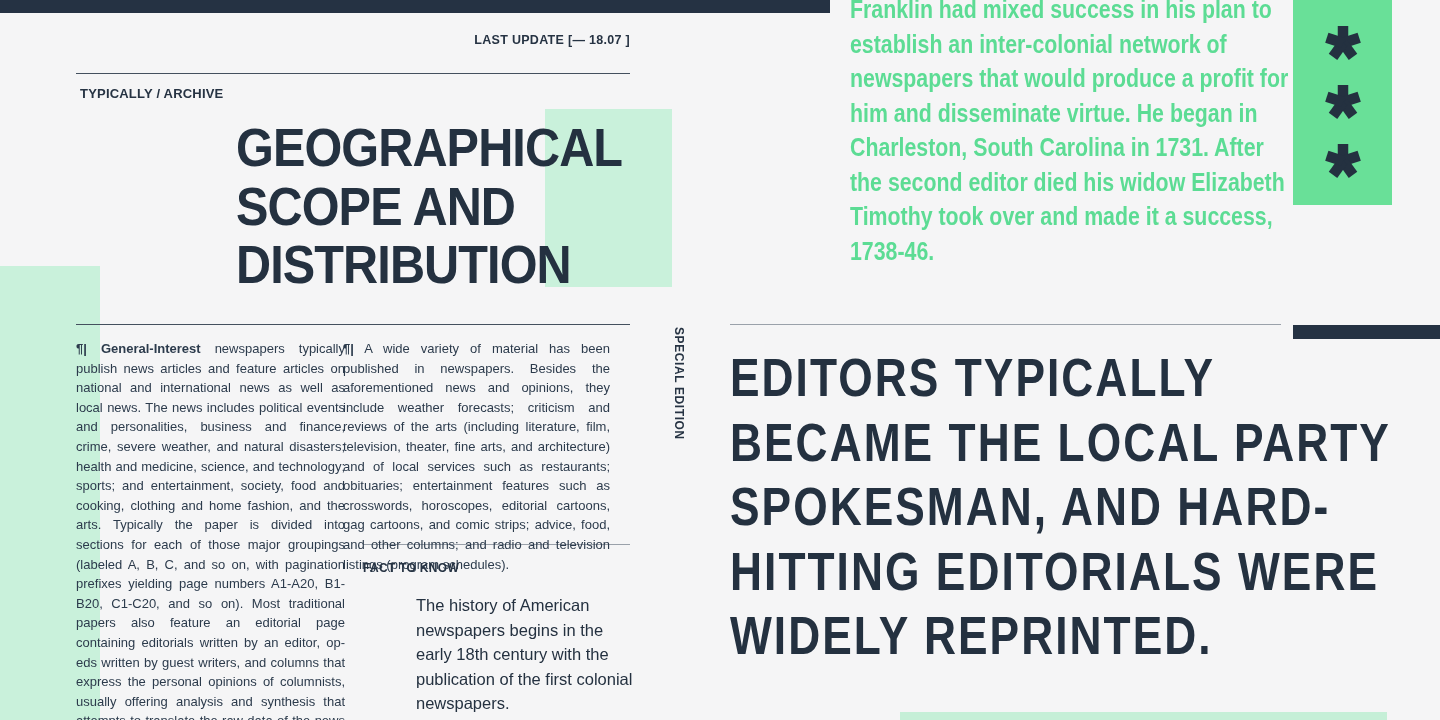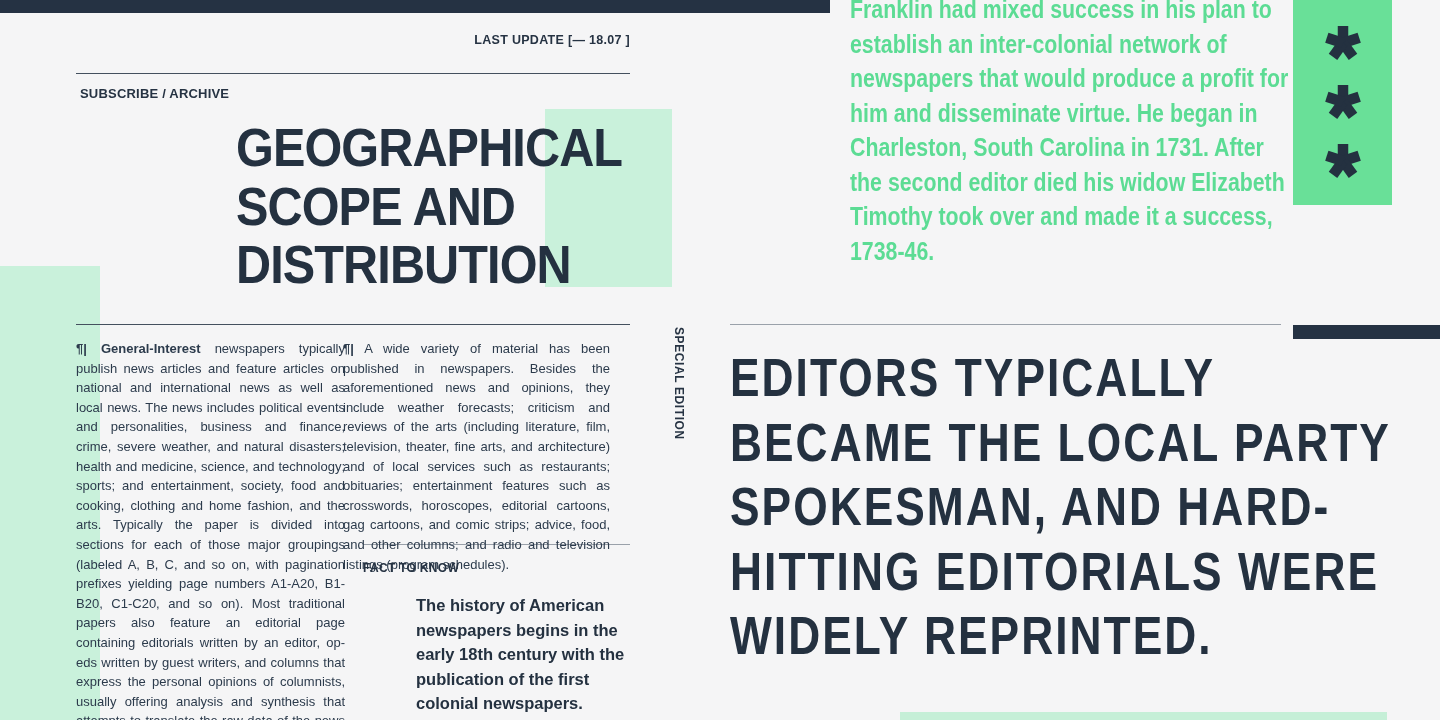--- a/index.html
+++ b/index.html
@@ -73,21 +73,21 @@
   .col1 { left: 76px;  top: 339px; width: 269px; height: 381px; overflow: hidden; }
   .col2 { left: 343px; top: 339px; width: 267px; }
 
   .fact-label {
     left: 363px; top: 561px;
     font-size: 12px; font-weight: bold; letter-spacing: 0.3px;
     color: #263343;
   }
   .fact-text {
     left: 416px; top: 593px; width: 222px;
-    font-size: 16.5px; line-height: 24.5px; font-weight: bold;
+    font-size: 16.5px; line-height: 24.5px; font-weight: normal;
     color: #243140;
   }
 
   
   .franklin {
     left: 850px; top: -8px; width: 540px;
     transform: scaleX(0.82); transform-origin: top left;
     font-size: 26px; line-height: 34.5px; font-weight: bold;
     color: #5cdc94;
   }
@@ -111,21 +111,21 @@
   <div class="abs title-green"></div>
   <div class="abs right-navy"></div>
   <div class="abs bottom-green"></div>
 
   <div class="abs rule rule-dark rule-1"></div>
   <div class="abs rule rule-dark rule-2"></div>
   <div class="abs rule rule-gray rule-3"></div>
   <div class="abs rule rule-gray rule-4"></div>
 
   <div class="abs last-update">LAST UPDATE [— 18.07 ]</div>
-  <a class="abs subscribe">SUBSCRIBE / ARCHIVE</a>
+  <a class="abs subscribe">TYPICALLY / ARCHIVE</a>
 
   <h1 class="abs h1">
     <span>GEOGRAPHICAL</span>
     <span>SCOPE AND</span>
     <span>DISTRIBUTION</span>
   </h1>
 
   <div class="abs special">SPECIAL EDITION</div>
 
   <p class="abs bodycol col1" lang="en"><strong>¶| General-Interest</strong><span> newspapers typically publish news articles and feature articles on national and international news as well as local news. The news includes political events and personalities, business and finance, crime, severe weather, and natural disasters; health and medicine, science, and technology; sports; and entertainment, society, food and cooking, clothing and home fashion, and the arts. Typically the paper is divided into sections for each of those major groupings (labeled A, B, C, and so on, with pagination prefixes yielding page numbers A1-A20, B1-B20, C1-C20, and so on). Most traditional papers also feature an editorial page containing editorials written by an editor, op-eds written by guest writers, and columns that express the personal opinions of columnists, usually offering analysis and synthesis that attempts to translate the raw data of the news into information telling the reader </span></p>

